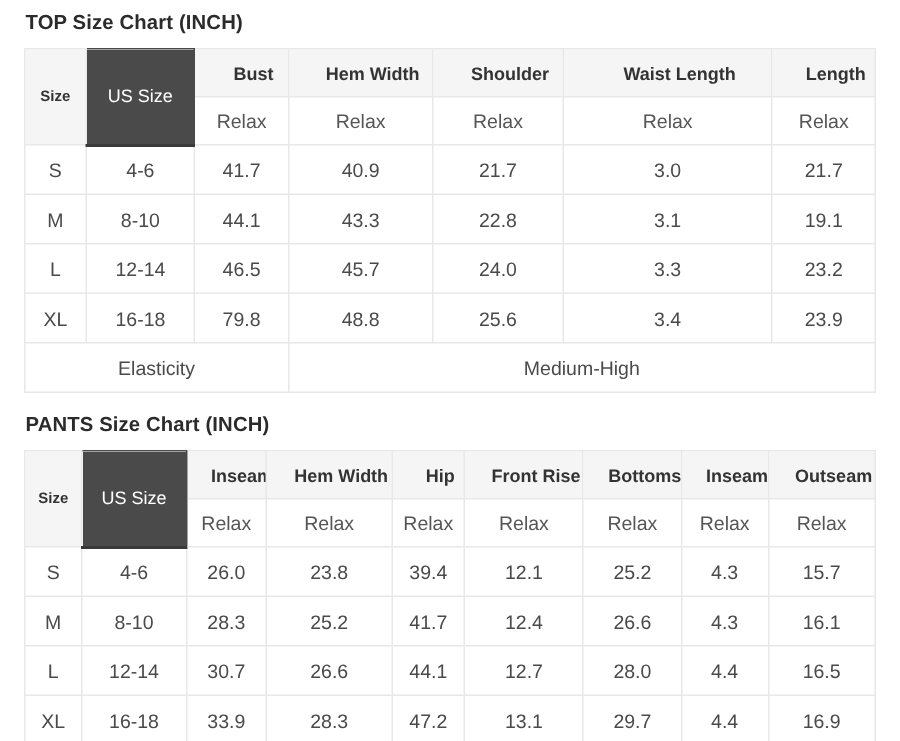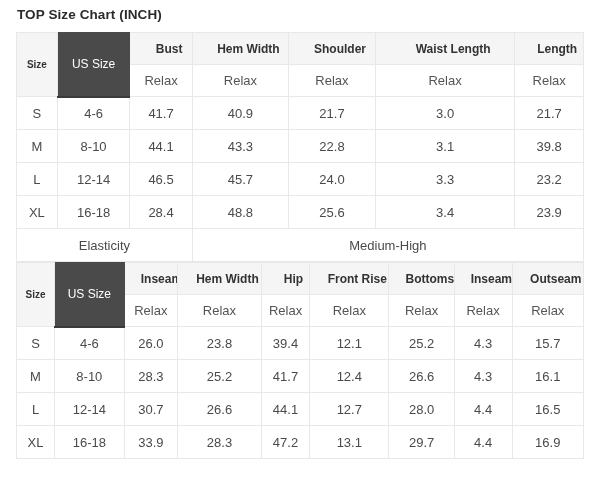--- a/index.html
+++ b/index.html
@@ -126,47 +126,48 @@
         <td class="value-cell">3.0</td>
         <td class="value-cell">21.7</td>
       </tr>
       <tr>
         <td class="size-cell">M</td>
         <td class="value-cell">8-10</td>
         <td class="value-cell">44.1</td>
         <td class="value-cell">43.3</td>
         <td class="value-cell">22.8</td>
         <td class="value-cell">3.1</td>
-        <td class="value-cell">39.8</td>
+        <td class="value-cell">19.1</td>
       </tr>
       <tr>
         <td class="size-cell">L</td>
         <td class="value-cell">12-14</td>
         <td class="value-cell">46.5</td>
         <td class="value-cell">45.7</td>
         <td class="value-cell">24.0</td>
         <td class="value-cell">3.3</td>
         <td class="value-cell">23.2</td>
       </tr>
       <tr>
         <td class="size-cell">XL</td>
         <td class="value-cell">16-18</td>
-        <td class="value-cell">28.4</td>
+        <td class="value-cell">79.8</td>
         <td class="value-cell">48.8</td>
         <td class="value-cell">25.6</td>
         <td class="value-cell">3.4</td>
         <td class="value-cell">23.9</td>
       </tr>
       <tr>
         <td class="footer-cell" colspan="3">Elasticity</td>
         <td class="footer-cell" colspan="4">Medium-High</td>
       </tr>
     </tbody>
   </table>
 
+  <div class="chart-title second">PANTS Size Chart (INCH)</div>
 
   <table class="size-table">
     <colgroup>
       <col style="width:6.7%">
         <col style="width:12.3%">
         <col style="width:9.4%">
       <col style="width:14.8%">
         <col style="width:8.5%">
         <col style="width:14.0%">
       <col style="width:11.5%">

